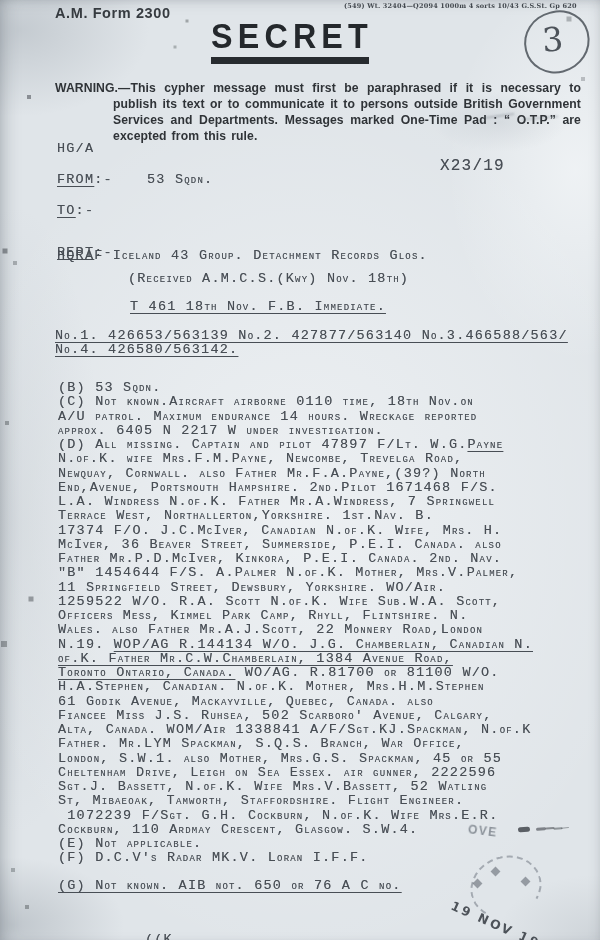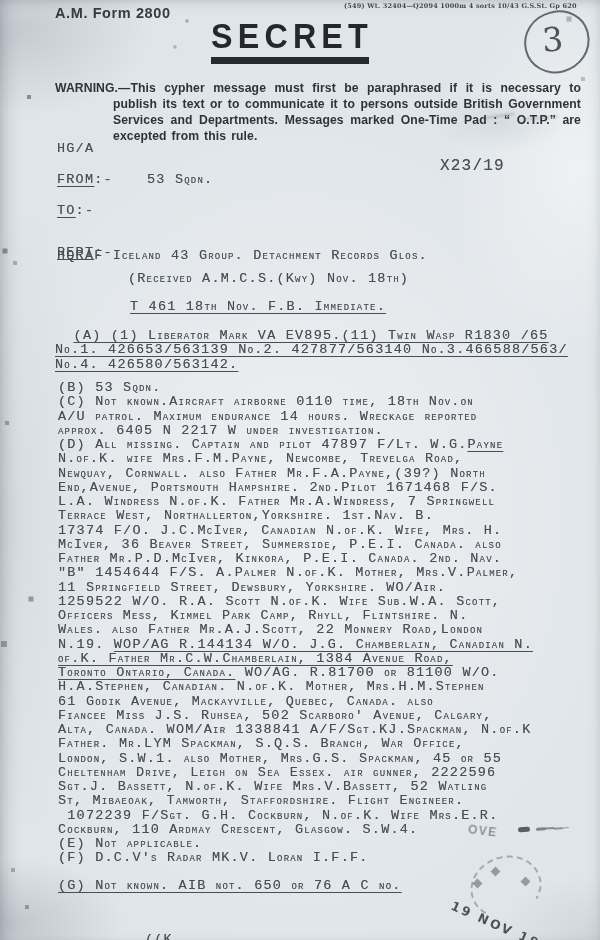--- a/index.html
+++ b/index.html
@@ -74,21 +74,21 @@
       30px 598px 0 1.5px rgba(40,45,50,.4), 3px 643px 0 2px rgba(40,45,50,.35),
       12px 869px 0 1px rgba(40,45,50,.3), 582px 78px 0 1px rgba(40,45,50,.25),
       568px 18px 0 1.5px rgba(40,45,50,.3), 186px 20px 0 .5px rgba(40,45,50,.35),
       174px 46px 0 .5px rgba(40,45,50,.3), 26px 906px 0 1px rgba(40,45,50,.35);}
 </style>
 </head>
 <body>
 
 <div id="scan-page">
 
-  <div class="abs form-no">A.M. Form 2800</div>
+  <div class="abs form-no">A.M. Form 2300</div>
   <div class="abs print-code">(549) Wt. 32404—Q2094 1000m 4 sorts 10/43 G.S.St. Gp 620</div>
 
   <div class="abs circle3">
     <span class="digit">3</span>
   </div>
 
   <div class="abs secret">SECRET</div>
   <div class="abs secret-bar"></div>
 
   <div class="abs warning"><span>WARNING.—</span><span>This cypher message must first be paraphrased if it is necessary to publish its text or to communicate it to persons outside British Government Services and Departments.  Messages marked One-Time Pad : “ O.T.P.” are excepted from this rule.</span></div>
@@ -100,21 +100,21 @@
   <div class="abs typed val-from">53 Sqdn.</div>
 
   <div class="abs typed row-to"><span class="u">TO</span><span>:-</span></div>
   <div class="abs typed val-to2">HQRAF Iceland 43 Group. Detachment Records Glos.</div>
 
   <div class="abs typed row-rept"><span class="u">REPT</span><span>:-</span></div>
 
   <div class="abs typed received">(Received A.M.C.S.(Kwy) Nov. 18th)</div>
   <div class="abs typed subject"><span class="u">T 461 18th Nov. F.B. Immediate.</span></div>
 
-  <div class="abs typed lines section-a"><div class="bline"><span>  </span><span class="u">(A) (1) Liberator Mark VA EV895.(11) Twin Wasp R1830 /65</span></div><div class="bline"><span class="u">No.1. 426653/563139 No.2. 427877/563140 No.3.466588/563/</span></div><div class="bline"><span class="u">No.4. 426580/563142.</span></div></div>
+  <div class="abs typed lines section-a"><div class="bline"><span class="u">No.1. 426653/563139 No.2. 427877/563140 No.3.466588/563/</span></div><div class="bline"><span class="u">No.4. 426580/563142.</span></div></div>
   <div class="abs typed lines body-main"><div class="bline"><span>(B) 53 Sqdn.</span></div><div class="bline"><span>(C) Not known.Aircraft airborne 0110 time, 18th Nov.on</span></div><div class="bline"><span>A/U patrol. Maximum endurance 14 hours. Wreckage reported</span></div><div class="bline"><span>approx. 6405 N 2217 W under investigation.</span></div><div class="bline"><span>(D) All missing. Captain and pilot 47897 F/Lt. W.G.</span><span class="u">Payne</span></div><div class="bline"><span>N.of.K. wife Mrs.F.M.Payne, Newcombe, Trevelga Road,</span></div><div class="bline"><span>Newquay, Cornwall. also Father Mr.F.A.Payne,(39?) North</span></div><div class="bline"><span>End,Avenue, Portsmouth Hampshire. 2nd.Pilot 1671468 F/S.</span></div><div class="bline"><span>L.A. Windress N.of.K. Father Mr.A.Windress, 7 Springwell</span></div><div class="bline"><span>Terrace West, Northallerton,Yorkshire. 1st.Nav. B.</span></div><div class="bline"><span>17374 F/O. J.C.McIver, Canadian N.of.K. Wife, Mrs. H.</span></div><div class="bline"><span>McIver, 36 Beaver Street, Summerside, P.E.I. Canada. also</span></div><div class="bline"><span>Father Mr.P.D.McIver, Kinkora, P.E.I. Canada. 2nd. Nav.</span></div><div class="bline"><span>"B" 1454644 F/S. A.Palmer N.of.K. Mother, Mrs.V.Palmer,</span></div><div class="bline"><span>11 Springfield Street, Dewsbury, Yorkshire. WO/Air.</span></div><div class="bline"><span>1259522 W/O. R.A. Scott N.of.K. Wife Sub.W.A. Scott,</span></div><div class="bline"><span>Officers Mess, Kimmel Park Camp, Rhyll, Flintshire. N.</span></div><div class="bline"><span>Wales. also Father Mr.A.J.Scott, 22 Monnery Road,London</span></div><div class="bline"><span>N.19. </span><span class="u">WOP/AG R.144134 W/O. J.G. Chamberlain, Canadian N.</span></div><div class="bline"><span class="u">of.K. Father Mr.C.W.Chamberlain, 1384 Avenue Road,</span></div><div class="bline"><span class="u">Toronto Ontario, Canada.</span><span> WO/AG. R.81700 or 81100 W/O.</span></div><div class="bline"><span>H.A.Stephen, Canadian. N.of.K. Mother, Mrs.H.M.Stephen</span></div><div class="bline"><span>61 Godik Avenue, Mackayville, Quebec, Canada. also</span></div><div class="bline"><span>Fiancee Miss J.S. Ruhsea, 502 Scarboro' Avenue, Calgary,</span></div><div class="bline"><span>Alta, Canada. WOM/Air 1338841 A/F/Sgt.KJ.Spackman, N.of.K</span></div><div class="bline"><span>Father. Mr.LYM Spackman, S.Q.S. Branch, War Office,</span></div><div class="bline"><span>London, S.W.1. also Mother, Mrs.G.S. Spackman, 45 or 55</span></div><div class="bline"><span>Cheltenham Drive, Leigh on Sea Essex. air gunner, 2222596</span></div><div class="bline"><span>Sgt.J. Bassett, N.of.K. Wife Mrs.V.Bassett, 52 Watling</span></div><div class="bline"><span>St, Mibaeoak, Tamworth, Staffordshire. Flight Engineer.</span></div><div class="bline"><span> 1072239 F/Sgt. G.H. Cockburn, N.of.K. Wife Mrs.E.R.</span></div><div class="bline"><span>Cockburn, 110 Ardmay Crescent, Glasgow. S.W.4.</span></div><div class="bline"><span>(E) Not applicable.</span></div><div class="bline"><span>(F) D.C.V's Radar MK.V. Loran I.F.F.</span></div></div>
   <div class="abs typed lines section-g"><div class="bline"><span class="u">(G) Not known. AIB not. 650 or 76 A C no.</span></div></div>
   <div class="abs typed fragment">((K</div>
 
   <div class="abs stamp-ove">OVE</div>
   <div class="abs scribble"></div>
   <div class="abs stamp-arc"></div>
   <div class="abs diamond d1"></div>
   <div class="abs diamond d2"></div>
   <div class="abs diamond d3"></div>

